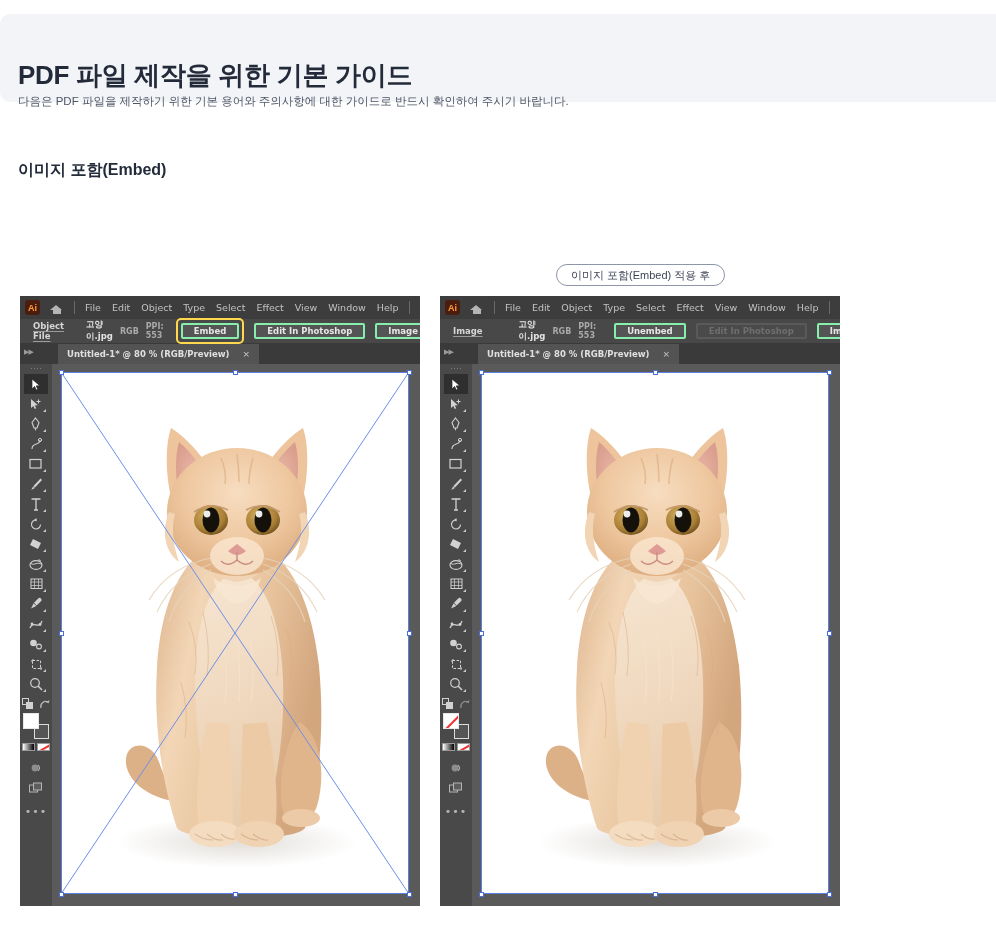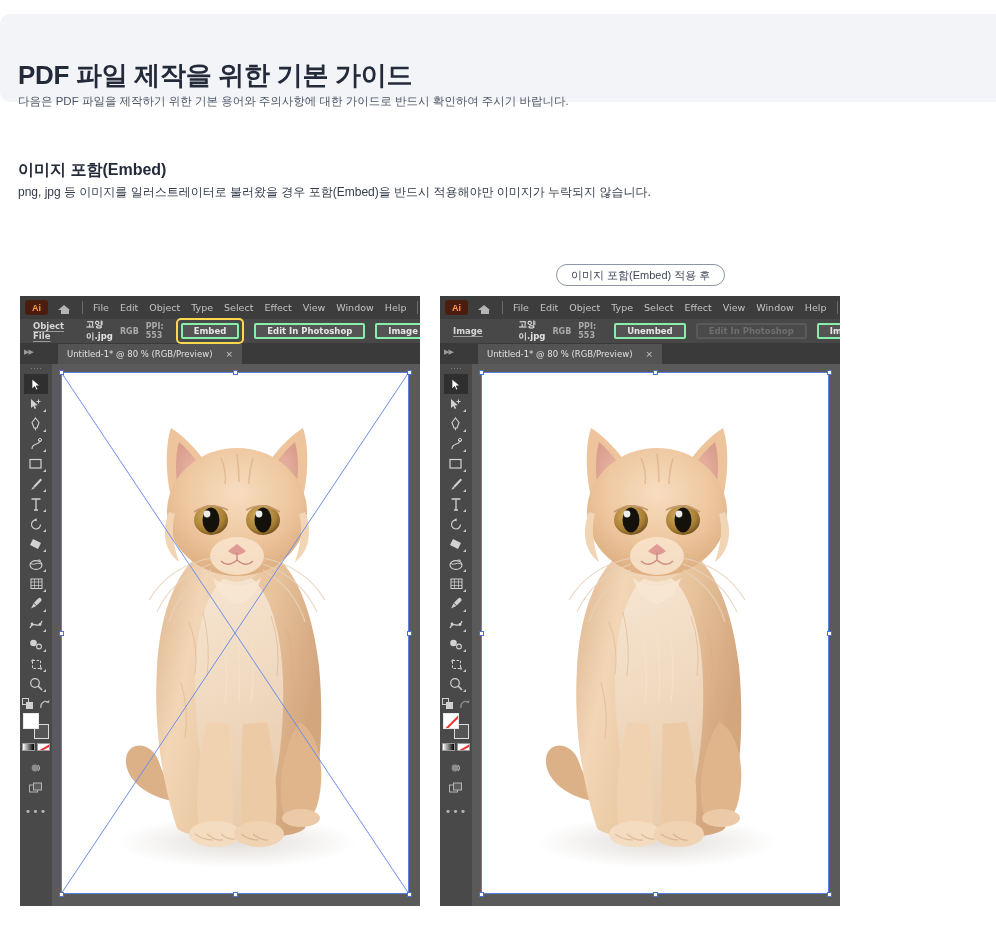--- a/index.html
+++ b/index.html
@@ -55,21 +55,21 @@
   }
   .win-left  { left:20px;  }
   .win-right { left:440px; }
 
   
   .menubar {
     position:absolute; left:0; top:0; width:100%; height:23px;
     background:#3d3d3d; display:flex; align-items:center;
   }
   .ai-logo {
-    width:23px; height:15px; margin-left:5px; border-radius:3px;
+    width:15px; height:15px; margin-left:5px; border-radius:3px;
     background:#4b1d0e; color:#ff9a3d; font-size:9px; font-weight:bold;
     display:flex; align-items:center; justify-content:center;
     font-family:"Liberation Sans",sans-serif;
   }
   .home-ico { margin-left:10px; width:13px; height:13px; position:relative; }
   .home-ico::before {
     content:""; position:absolute; left:0; top:4px; width:0;height:0;
     border-left:6.5px solid transparent; border-right:6.5px solid transparent;
     border-bottom:5px solid #b5b5b5;
   }
@@ -108,21 +108,21 @@
   .embed-wrap .ai-btn { margin-left:0; }
 
   
   .tabbar {
     position:absolute; left:0; top:48px; width:100%; height:20px; background:#3a3a3a;
   }
   .doc-tab {
     position:absolute; left:38px; top:0; height:20px; padding:0 9px;
     background:#535353; display:flex; align-items:center; gap:13px;
   }
-  .doc-tab .t { font-size:8.5px; color:#e0e0e0; font-weight:normal; white-space:nowrap; }
+  .doc-tab .t { font-size:8.5px; color:#e0e0e0; font-weight:bold; white-space:nowrap; }
   .doc-tab .x { font-size:9px; color:#c9c9c9; }
   .panel-arrows { position:absolute; left:4px; top:4px; font-size:7px; color:#9a9a9a; letter-spacing:-1px; }
 
   
   .toolbox {
     position:absolute; left:0; top:68px; width:32px; bottom:0; background:#494949;
     display:flex; flex-direction:column; align-items:center; padding-top:3px;
   }
   .tb-grip { width:13px; height:4px; margin-bottom:3px;
     background-image:radial-gradient(#7d7d7d 40%, transparent 41%); background-size:3px 3px; }
@@ -170,21 +170,20 @@
 </head>
 <body>
 
 <div class="header-card">
   <div class="header-title">PDF 파일 제작을 위한 기본 가이드</div>
   <div class="header-sub">다음은 PDF 파일을 제작하기 위한 기본 용어와 주의사항에 대한 가이드로 반드시 확인하여 주시기 바랍니다.</div>
 </div>
 
 <div class="section-title">이미지 포함(Embed)</div>
 <div class="body-lines">
-  <p>png, jpg 등 이미지를 일러스트레이터로 불러왔을 경우 포함(Embed)을 반드시 적용해야만 이미지가 누락되지 않습니다.</p>
 </div>
 
 <div class="pill pill-left">이미지 포함(Embed) 적용 전</div>
 <div class="pill pill-right">이미지 포함(Embed) 적용 후</div>
 
 <div class="ai-win win-left">
 
   <div class="menubar">
     <div class="ai-logo">Ai</div>
     <div class="home-ico"></div>

